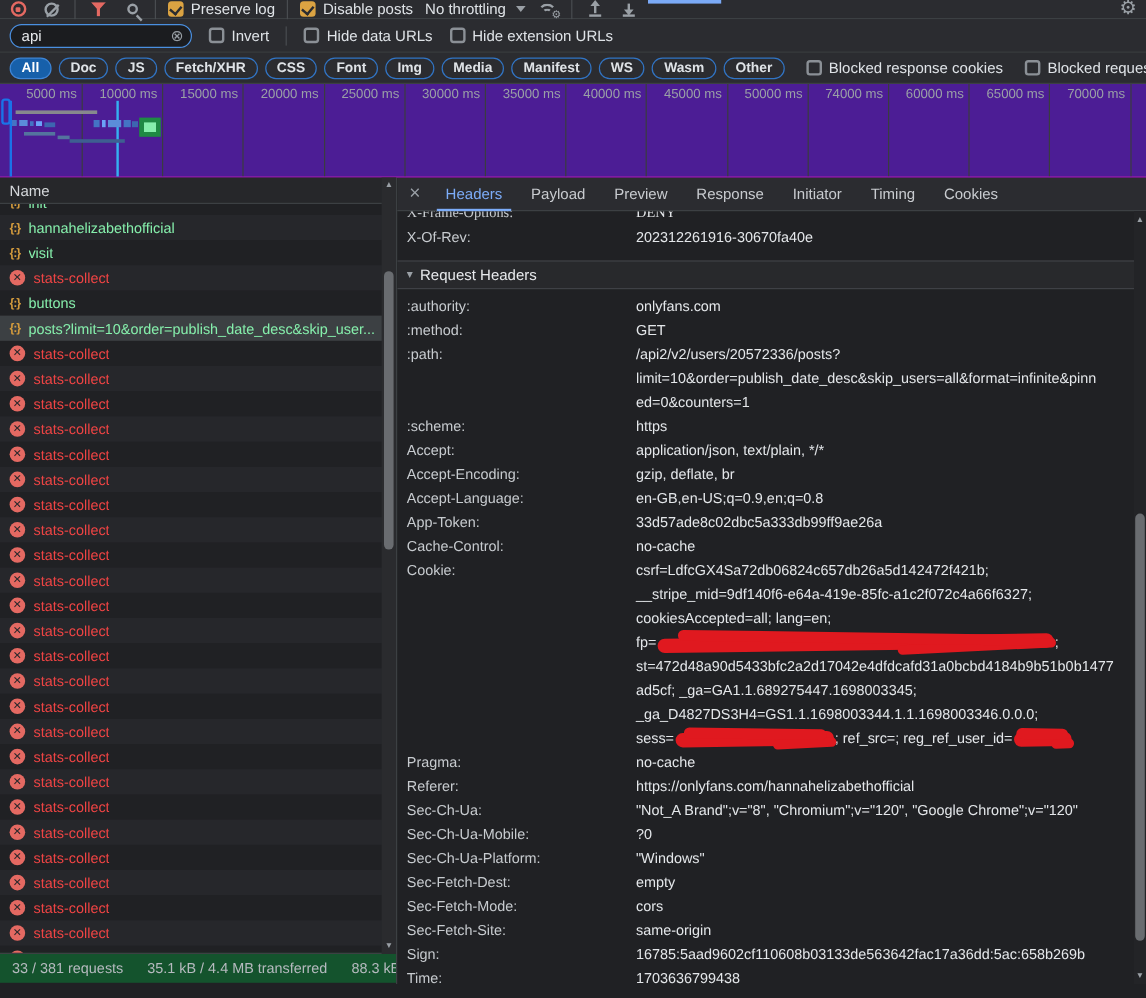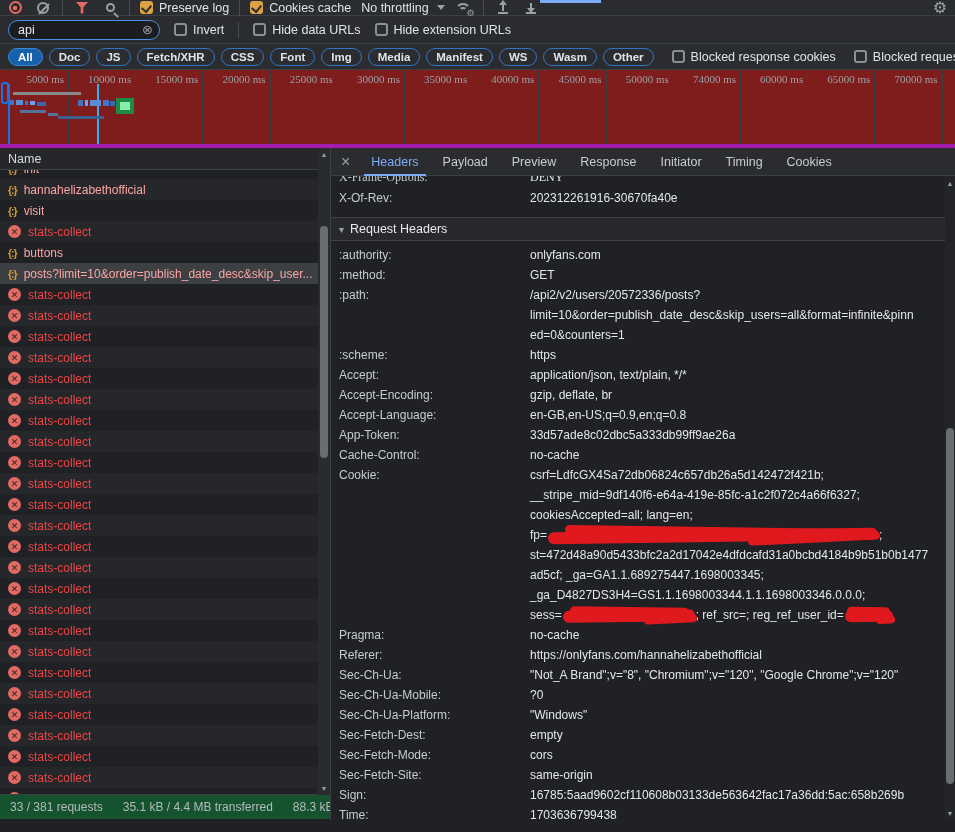--- a/index.html
+++ b/index.html
@@ -51,35 +51,35 @@
   .clearx{color:#9aa0a6;font-size:13px;line-height:1;cursor:pointer;}
 
   
   .pillsrow{height:26px;background:#2b2c30;border-bottom:1px solid #3c4043;display:flex;align-items:center;padding:0 8px;gap:6px;}
   .pill{height:18px;padding:0 9px;border-radius:10px;border:1px solid #3174c4;display:flex;align-items:center;
     font-size:11.5px;font-weight:600;color:#dfe3e7;cursor:pointer;white-space:nowrap;}
   .pill.sel{background:#1760aa;border-color:#3e86d8;color:#fff;}
   .pillsrow .cbrow{margin-left:12px;}
 
   
-  .overview{position:relative;height:78px;background:#7f1d1d;border-bottom:4px solid #a21caf;overflow:hidden;font-family:Liberation Serif, serif;}
+  .overview{position:relative;height:78px;background:#4c1d95;border-bottom:1px solid #a21caf;overflow:hidden;}
   .gridline{position:absolute;top:0;bottom:0;width:1px;background:#3a3c40;}
   .tick{position:absolute;top:3px;width:64px;text-align:right;font-size:11px;color:#9aa0a6;white-space:nowrap;}
   .wf{position:absolute;}
 
   
   .main{display:flex;height:672px;}
   .left{position:relative;width:331px;flex:none;border-right:1px solid #3c4043;display:flex;flex-direction:column;}
   .namehdr{height:22px;background:#26272a;border-bottom:1px solid #3c4043;display:flex;align-items:center;
     padding-left:8px;color:#d6d9dc;font-size:12.5px;flex:none;}
   .rows{height:624px;overflow:hidden;position:relative;flex:none;}
   .row{height:21px;display:flex;align-items:center;gap:7px;padding-left:8px;white-space:nowrap;overflow:hidden;cursor:pointer;}
   .row.alt{background:#26272b;}
   .row.sel{background:#3c4043;}
-  .row .nm{font-size:12px;color:#fca5a5;overflow:hidden;text-overflow:clip;}
+  .row .nm{font-size:12px;color:#86efac;overflow:hidden;text-overflow:clip;}
   .row.err .nm{color:#ef4444;}
   .badge-json{color:#d29a3d;font-weight:700;font-size:10.5px;letter-spacing:-1px;flex:none;}
   .badge-err{width:13px;height:13px;border-radius:50%;background:#e46962;color:#26272b;font-size:9px;font-weight:700;
     display:flex;align-items:center;justify-content:center;flex:none;}
   .scroll{position:absolute;width:12px;background:#2a2b2e;}
   .scroll .sarr{position:absolute;left:0;width:12px;text-align:center;font-size:7px;color:#9aa0a6;cursor:pointer;}
   .scroll .thumb{position:absolute;left:2px;width:8px;background:#696c70;border-radius:4px;cursor:pointer;}
   .lscroll{right:0;top:0;height:647px;}
   .statusbar{height:25px;background:#14532d;border-top:1px solid #3c4043;display:flex;align-items:center;flex:none;
     color:#b6babf;font-size:12px;overflow:hidden;}
@@ -130,21 +130,21 @@
         <span class="mag"></span>
       </div>
     <div class="vsep"></div>
     <div class="cbrow">
       <span class="cb on"></span>
       <span class="lbl">Preserve log</span>
     </div>
     <div class="vsep"></div>
     <div class="cbrow">
       <span class="cb on"></span>
-      <span class="lbl">Cookies cache</span>
+      <span class="lbl">Disable posts</span>
     </div>
     <div class="throttle">
       <span class="lbl">No throttling</span>
       <span class="caret"></span>
     </div>
     <div class="icon-btn">
       <span class="wifi">
           <i class="a1"></i>
           <i class="a2"></i>
           <i class="gear">⚙</i>

